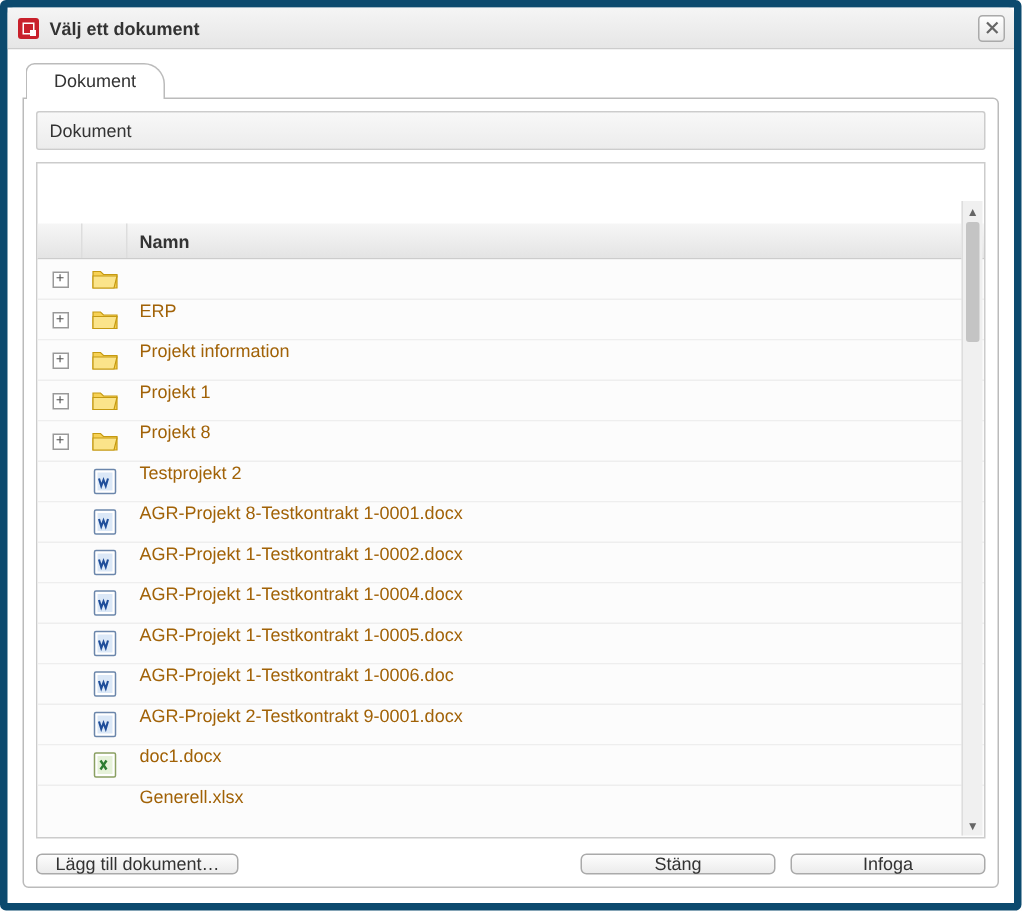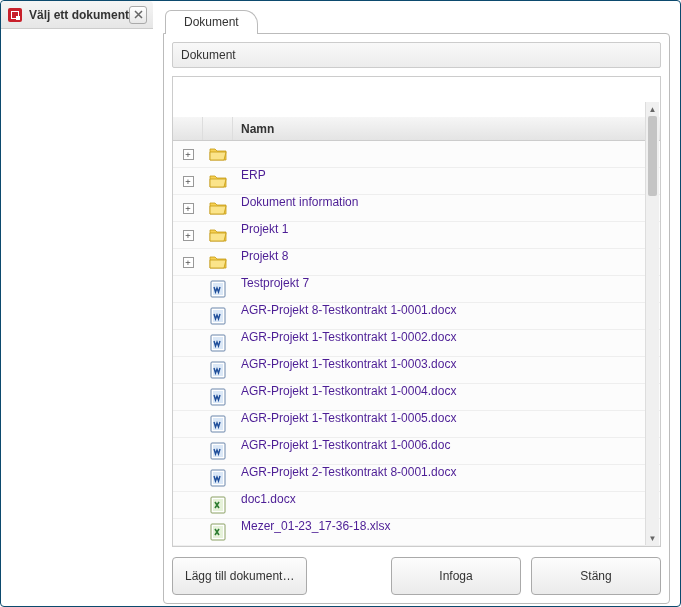--- a/index.html
+++ b/index.html
@@ -7,25 +7,26 @@
     margin: 0;
     padding: 0;
     font-family: Arial, Helvetica, sans-serif;
     font-size: 12px;
     background: #fff;
     color: #333;
   }
   .dialog {
     width: 681px;
     height: 607px;
-    border: 1px solid #0c4a6e;
+    border: 5px solid #0c4a6e;
     border-radius: 4px;
     background: #fff;
     position: relative;
     display: flex;
+    flex-direction: column;
   }
   .titlebar {
     height: 28px;
     background: linear-gradient(#f5f5f5, #e6e6e6);
     border-bottom: 1px solid #ccc;
     border-radius: 4px 4px 0 0;
     display: flex;
     align-items: center;
     padding: 0 6px;
   }
@@ -153,21 +154,21 @@
   .cell-icon {
     width: 30px;
     display: flex;
     align-items: center;
     justify-content: center;
     height: 100%;
   }
   .cell-name {
     flex: 1;
     padding-left: 8px;
-    color: #4c1d95;
+    color: #a16207;
     margin-top: 42px;
   }
   .expander {
     width: 11px;
     height: 11px;
     border: 1px solid #999;
     background: #fff;
     display: flex;
     align-items: center;
     justify-content: center;
@@ -208,21 +209,21 @@
   .scroll-arrow.up { top: 0; }
   .scroll-arrow.down { bottom: 0; }
   .button-bar {
     margin-top: 10px;
     display: flex;
     align-items: center;
   }
   .button-bar .spacer { flex: 1; }
   .btn {
     min-width: 130px;
-    height: 38px;
+    height: 14px;
     border: 1px solid #aaa;
     border-radius: 4px;
     background: linear-gradient(#fdfdfd, #ebebeb);
     color: #333;
     font-size: 12px;
     display: flex;
     align-items: center;
     justify-content: center;
     cursor: pointer;
     margin-left: 10px;
@@ -283,21 +284,21 @@
               <div class="tree-row">
                 <div class="cell-expand">
                   <div class="expander">+</div>
                 </div>
                 <div class="cell-icon">
                   <svg width="18" height="16" viewBox="0 0 18 16">
                     <path d="M1 3 L1 14 L17 14 L17 5 L8 5 L6 3 Z" fill="#f7d154" stroke="#c59a12" stroke-width="0.8"></path>
                     <path d="M1 6 L17 6 L15 14 L1 14 Z" fill="#fbe48a" stroke="#c59a12" stroke-width="0.8"></path>
                   </svg>
                 </div>
-                <div class="cell-name">Dokument information</div>
+                <div class="cell-name">Projekt information</div>
               </div>
               <div class="tree-row">
                 <div class="cell-expand">
                   <div class="expander">+</div>
                 </div>
                 <div class="cell-icon">
                   <svg width="18" height="16" viewBox="0 0 18 16">
                     <path d="M1 3 L1 14 L17 14 L17 5 L8 5 L6 3 Z" fill="#f7d154" stroke="#c59a12" stroke-width="0.8"></path>
                     <path d="M1 6 L17 6 L15 14 L1 14 Z" fill="#fbe48a" stroke="#c59a12" stroke-width="0.8"></path>
                   </svg>
@@ -319,21 +320,21 @@
               <div class="tree-row">
                 <div class="cell-expand">
                   <div class="expander">+</div>
                 </div>
                 <div class="cell-icon">
                   <svg width="18" height="16" viewBox="0 0 18 16">
                     <path d="M1 3 L1 14 L17 14 L17 5 L8 5 L6 3 Z" fill="#f7d154" stroke="#c59a12" stroke-width="0.8"></path>
                     <path d="M1 6 L17 6 L15 14 L1 14 Z" fill="#fbe48a" stroke="#c59a12" stroke-width="0.8"></path>
                   </svg>
                 </div>
-                <div class="cell-name">Testprojekt 7</div>
+                <div class="cell-name">Testprojekt 2</div>
               </div>
               <div class="tree-row">
                 <div class="cell-expand"></div>
                 <div class="cell-icon">
                   <svg width="16" height="18" viewBox="0 0 16 18">
                     <rect x="1" y="1" width="14" height="16" rx="1" fill="#fff" stroke="#6b86ab"></rect>
                     <rect x="3" y="3" width="10" height="12" fill="#dbe8f7"></rect>
                     <path d="M4 7 L5.5 12 L7 8 L8.5 12 L10 7" stroke="#1f4e9a" stroke-width="1.4" fill="none"></path>
                   </svg>
                 </div>
@@ -352,31 +353,20 @@
               </div>
               <div class="tree-row">
                 <div class="cell-expand"></div>
                 <div class="cell-icon">
                   <svg width="16" height="18" viewBox="0 0 16 18">
                     <rect x="1" y="1" width="14" height="16" rx="1" fill="#fff" stroke="#6b86ab"></rect>
                     <rect x="3" y="3" width="10" height="12" fill="#dbe8f7"></rect>
                     <path d="M4 7 L5.5 12 L7 8 L8.5 12 L10 7" stroke="#1f4e9a" stroke-width="1.4" fill="none"></path>
                   </svg>
                 </div>
-                <div class="cell-name">AGR-Projekt 1-Testkontrakt 1-0003.docx</div>
-              </div>
-              <div class="tree-row">
-                <div class="cell-expand"></div>
-                <div class="cell-icon">
-                  <svg width="16" height="18" viewBox="0 0 16 18">
-                    <rect x="1" y="1" width="14" height="16" rx="1" fill="#fff" stroke="#6b86ab"></rect>
-                    <rect x="3" y="3" width="10" height="12" fill="#dbe8f7"></rect>
-                    <path d="M4 7 L5.5 12 L7 8 L8.5 12 L10 7" stroke="#1f4e9a" stroke-width="1.4" fill="none"></path>
-                  </svg>
-                </div>
                 <div class="cell-name">AGR-Projekt 1-Testkontrakt 1-0004.docx</div>
               </div>
               <div class="tree-row">
                 <div class="cell-expand"></div>
                 <div class="cell-icon">
                   <svg width="16" height="18" viewBox="0 0 16 18">
                     <rect x="1" y="1" width="14" height="16" rx="1" fill="#fff" stroke="#6b86ab"></rect>
                     <rect x="3" y="3" width="10" height="12" fill="#dbe8f7"></rect>
                     <path d="M4 7 L5.5 12 L7 8 L8.5 12 L10 7" stroke="#1f4e9a" stroke-width="1.4" fill="none"></path>
                   </svg>
@@ -396,43 +386,32 @@
               </div>
               <div class="tree-row">
                 <div class="cell-expand"></div>
                 <div class="cell-icon">
                   <svg width="16" height="18" viewBox="0 0 16 18">
                     <rect x="1" y="1" width="14" height="16" rx="1" fill="#fff" stroke="#6b86ab"></rect>
                     <rect x="3" y="3" width="10" height="12" fill="#dbe8f7"></rect>
                     <path d="M4 7 L5.5 12 L7 8 L8.5 12 L10 7" stroke="#1f4e9a" stroke-width="1.4" fill="none"></path>
                   </svg>
                 </div>
-                <div class="cell-name">AGR-Projekt 2-Testkontrakt 8-0001.docx</div>
+                <div class="cell-name">AGR-Projekt 2-Testkontrakt 9-0001.docx</div>
               </div>
               <div class="tree-row">
                 <div class="cell-expand"></div>
                 <div class="cell-icon">
                   <svg width="16" height="18" viewBox="0 0 16 18">
                     <rect x="1" y="1" width="14" height="16" rx="1" fill="#fff" stroke="#6b86ab"></rect>
                     <rect x="3" y="3" width="10" height="12" fill="#dbe8f7"></rect>
                     <path d="M4 7 L5.5 12 L7 8 L8.5 12 L10 7" stroke="#1f4e9a" stroke-width="1.4" fill="none"></path>
                   </svg>
                 </div>
                 <div class="cell-name">doc1.docx</div>
-              </div>
-              <div class="tree-row">
-                <div class="cell-expand"></div>
-                <div class="cell-icon">
-                  <svg width="16" height="18" viewBox="0 0 16 18">
-                    <rect x="1" y="1" width="14" height="16" rx="1" fill="#fff" stroke="#8aa062"></rect>
-                    <rect x="3" y="3" width="10" height="12" fill="#e6f2d9"></rect>
-                    <path d="M5 6 L9 12 M9 6 L5 12" stroke="#2e7d32" stroke-width="1.6"></path>
-                  </svg>
-                </div>
-                <div class="cell-name">Mezer_01-23_17-36-18.xlsx</div>
               </div>
               <div class="tree-row">
                 <div class="cell-expand"></div>
                 <div class="cell-icon">
                   <svg width="16" height="18" viewBox="0 0 16 18">
                     <rect x="1" y="1" width="14" height="16" rx="1" fill="#fff" stroke="#8aa062"></rect>
                     <rect x="3" y="3" width="10" height="12" fill="#e6f2d9"></rect>
                     <path d="M5 6 L9 12 M9 6 L5 12" stroke="#2e7d32" stroke-width="1.6"></path>
                   </svg>
                 </div>
@@ -442,20 +421,20 @@
           <div class="scrollbar-fake">
             <div class="scroll-arrow up">▲</div>
             <div class="scroll-thumb"></div>
             <div class="scroll-arrow down">▼</div>
           </div>
         </div>
 
         <div class="button-bar">
           <div class="btn">Lägg till dokument…</div>
           <div class="spacer"></div>
+          <div class="btn">Stäng</div>
           <div class="btn">Infoga</div>
-          <div class="btn">Stäng</div>
         </div>
       </div>
     </div>
   </div>
 
 </div>
 
 </body></html>

